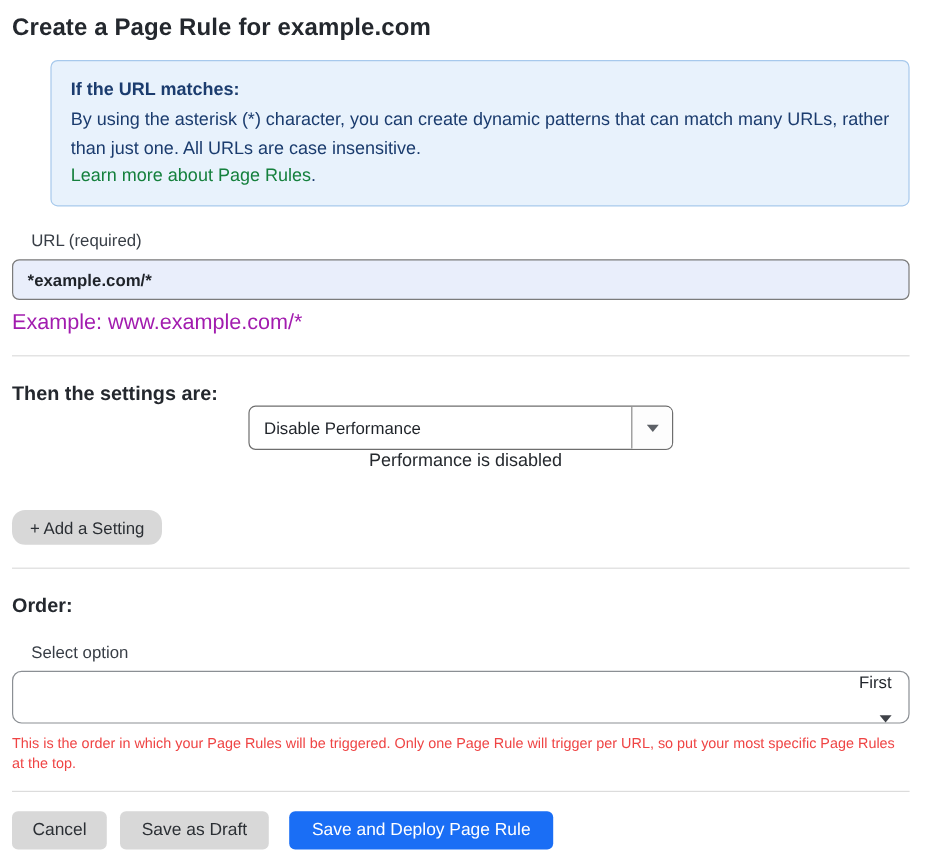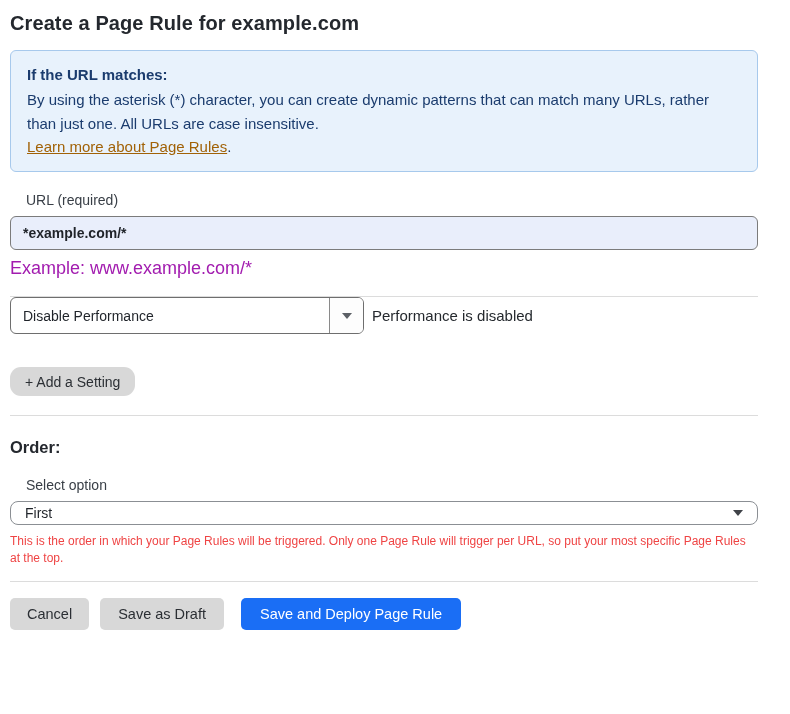--- a/index.html
+++ b/index.html
@@ -25,28 +25,28 @@
   }
   
   .info-box {
     background: #e8f2fc;
     border: 1px solid #a7c9ec;
     border-radius: 6px;
     padding: 12px 16px 13px 16px;
     color: #1b3c6e;
     font-size: 15px;
     line-height: 1.55;
+    margin-left: 32px;
   }
   .info-box-heading {
     font-weight: 700;
     margin: 0 0 2px 0;
   }
   .info-link {
-    color: #a16207;
-    text-decoration: underline;
+    color: #15803d;
     cursor: pointer;
   }
   .info-link-suffix { color: #1b3c6e; }
   
   .field-label {
     font-size: 14px;
     color: #383e46;
     margin: 20px 0 8px 16px;
   }
   .url-input {
@@ -81,20 +81,21 @@
     font-size: 16.5px;
     font-weight: 700;
     color: #24282e;
     margin: 22px 0 0 0;
   }
   
   .setting-row {
     display: flex;
     align-items: center;
     margin-top: 0;
+    flex-direction: column;
   }
   .combobox {
     display: inline-flex;
     width: 354px;
     height: 37px;
     box-sizing: border-box;
     border: 1px solid #6e6e6e;
     border-radius: 6px;
     overflow: hidden;
     background: #ffffff;
@@ -139,32 +140,33 @@
     height: 29px;
     padding: 0 15px;
     font-size: 14px;
     font-family: "Liberation Sans", sans-serif;
     cursor: pointer;
   }
   
   .order-select {
     margin-top: 0;
     width: 100%;
-    height: 24px;
+    height: 44px;
     box-sizing: border-box;
     border: 1px solid #8b8f94;
     border-radius: 8px;
     display: flex;
-    align-items: center;
+    align-items: flex-end;
     justify-content: space-between;
     padding: 0 14px;
     font-size: 14px;
     color: #1f2329;
     background: #ffffff;
     cursor: pointer;
+    flex-direction: column;
   }
   .order-caret {
     width: 0; height: 0;
     border-left: 5px solid transparent;
     border-right: 5px solid transparent;
     border-top: 6px solid #3f4248;
   }
   .help-text {
     font-size: 12px;
     color: #ef4444;
@@ -216,20 +218,21 @@
       <a class="info-link">Learn more about Page Rules</a><span class="info-link-suffix">.</span>
     </div>
   </div>
 
   <div class="field-label">URL (required)</div>
   <input class="url-input" type="text" value="*example.com/*" style="">
   <div class="example-text">Example: www.example.com/*</div>
 
   <hr class="divider divider-1">
 
+  <h2 class="section-heading">Then the settings are:</h2>
 
 
   <div class="setting-row">
     <div class="combobox" role="combobox">
       <div class="combobox-value">Disable Performance</div>
       <div class="combobox-arrow-btn">
         <span class="tri-down"></span>
       </div>
     </div>
     <div class="status-text">Performance is disabled</div>

